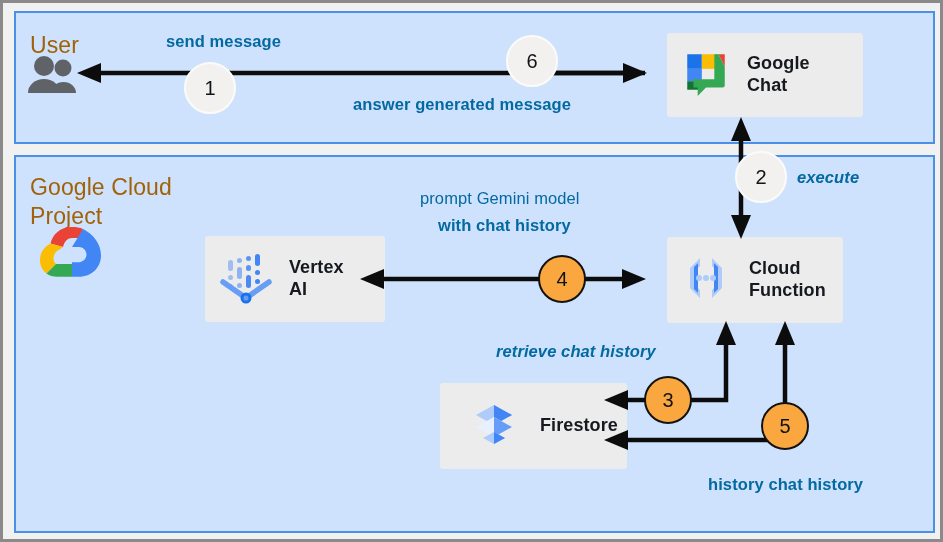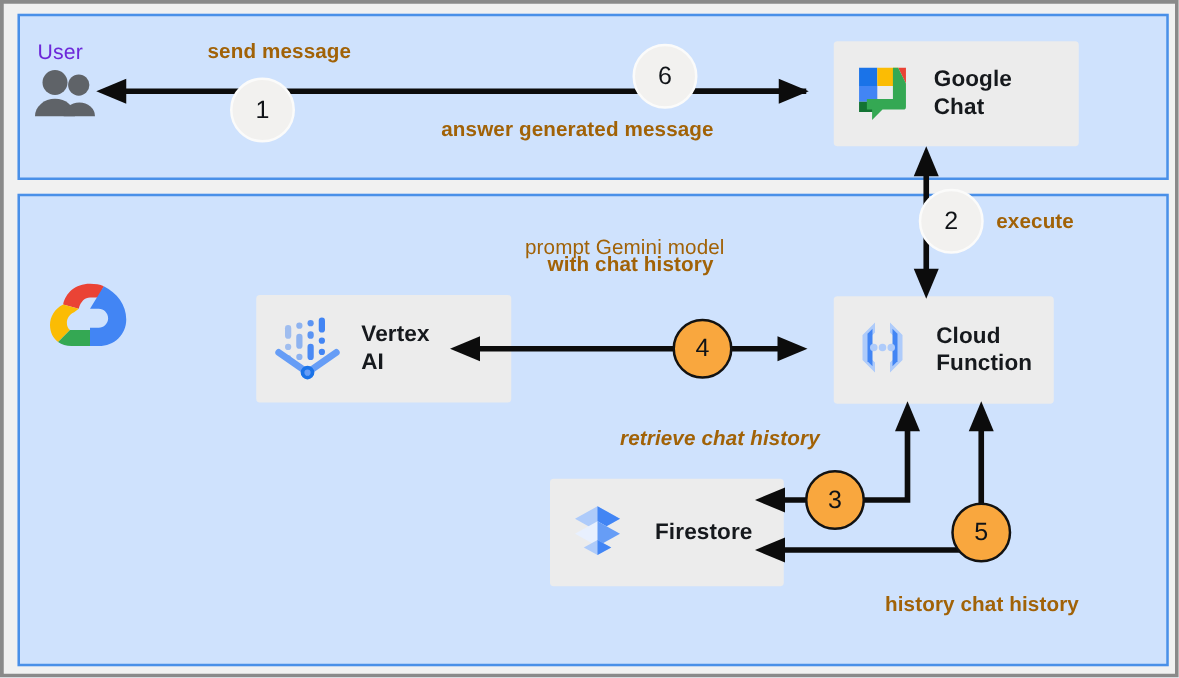--- a/index.html
+++ b/index.html
@@ -35,22 +35,22 @@
     height: 133px;
   }
   #panel-gcp {
     left: 11px;
     top: 152px;
     width: 921px;
     height: 378px;
   }
   .panel-title {
     position: absolute;
-    font-size: 17px;
-    color: #6d28d9;
+    font-size: 23px;
+    color: #a16207;
     line-height: 1.28;
     white-space: pre-line;
     letter-spacing: 0.1px;
   }
 
   
   .svc-box {
     position: absolute;
     background: #ececec;
     border-radius: 3px;
@@ -71,21 +71,21 @@
     color: #16191d;
     line-height: 1.2;
     white-space: pre-line;
     letter-spacing: 0.1px;
   }
 
   
   .caption {
     position: absolute;
     font-size: 16.5px;
-    color: #a16207;
+    color: #0369a1;
     white-space: nowrap;
     letter-spacing: 0.1px;
   }
   .caption.bold {
     font-weight: bold;
   }
 
   
   .badge {
     position: absolute;
@@ -180,50 +180,52 @@
         <path d="M6 32 h14 v6 a2 2 0 0 1 -2 2 h-12 z" fill="#137333"></path>
         <path d="M36 6 l6 12 v18 a2 2 0 0 1 -2 2 h-16 l-8 8 v-8 h-4 v-8 h20 v-24 z" fill="#34a853"></path>
       </svg>
     </span>
     <span class="svc-label" style="margin-left:16px;">Google
 Chat</span>
   </div>
 
   <div class="panel" id="panel-gcp"></div>
 
+  <div class="panel-title" style="left:27px; top:170px;">Google Cloud
+Project</div>
 
   <div style="position:absolute; left:36px; top:220px; width:66px; height:58px;">
     <svg width="66" height="58" viewBox="0 0 66 58">
       <path d="M33 4 C21 4 13.5 11.5 11.5 20.5 L24 24 C25.5 18 29 15 33 15 L40 15 L44 6 C41 4.6 37.2 4 33 4 Z" fill="#ea4335"></path>
       <path d="M11.5 20.5 C4.5 24 1 30.5 1 37 C1 43 3.6 47.6 7.5 50.5 L17 41 C15.4 39.6 14.5 37.7 14.5 35.3 C14.5 31.5 16.8 28.2 20.3 26.8 L24 24 Z" fill="#fbbc04"></path>
       <path d="M7.5 50.5 C10.4 52.6 14 53.8 18 53.8 L33 53.8 L33 41 L18 41 C17.5 41 17.2 41 17 41 Z" fill="#34a853"></path>
       <path d="M44 6 L33 24 L40 24 C44 24 47.5 27.4 47.5 31.6 C47.5 35.8 44 39.2 40 39.2 L33 39.2 L33 53.8 L40 53.8 C52.5 53.8 62 44.5 62 32.5 C62 21 54.6 11.2 44 6 Z" fill="#4285f4"></path>
     </svg>
   </div>
 
-  <div class="caption bold" style="left:794px; top:165px;">execute</div>
+  <div class="caption bold" style="left:794px; top:165px;font-style:italic;">execute</div>
 
   <div class="caption" style="left:417px; top:186px;">prompt Gemini model</div>
-  <div class="caption bold" style="left:435px; top:200px;">with chat history</div>
+  <div class="caption bold" style="left:435px; top:213px;">with chat history</div>
 
   <div class="caption bold" style="left:493px; top:339px;font-style:italic;">retrieve chat history</div>
 
   <div class="caption bold" style="left:705px; top:472px;">history chat history</div>
 
   <svg class="conn" style="left:720px; top:112px; width:36px; height:125px;">
     <line x1="18" y1="18" x2="18" y2="108"></line>
     <polygon points="18,2 8,26 28,26"></polygon>
     <polygon points="18,124 8,100 28,100"></polygon>
   </svg>
 
   <div class="badge light" style="left:732px; top:148px;">
     <span>2</span>
   </div>
 
-  <div class="svc-box" id="box-vertex-ai" style="left:179px; top:233px; width:204px; height:86px; padding-left:12px;">
+  <div class="svc-box" id="box-vertex-ai" style="left:179px; top:233px; width:180px; height:86px; padding-left:12px;">
     <span class="svc-icon">
       <svg width="58" height="58" viewBox="0 0 58 58">
         <g fill="#4285f4">
           <rect x="11" y="12" width="5" height="11" rx="2.5" opacity="0.45"></rect>
           <rect x="11" y="27" width="5" height="5" rx="2.5" opacity="0.45"></rect>
           <rect x="11" y="36" width="5" height="5" rx="2.5" opacity="0.45"></rect>
           <rect x="20" y="10" width="5" height="5" rx="2.5" opacity="0.55"></rect>
           <rect x="20" y="19" width="5" height="12" rx="2.5" opacity="0.55"></rect>
           <rect x="20" y="35" width="5" height="5" rx="2.5" opacity="0.55"></rect>
           <rect x="29" y="8" width="5" height="5" rx="2.5" opacity="0.85"></rect>
@@ -260,21 +262,21 @@
         <path d="M39 16 L39 38 L35 42 L35 12 Z" fill="#4285f4"></path>
         <circle cx="20" cy="27" r="3" fill="#aecbfa"></circle>
         <circle cx="27" cy="27" r="3" fill="#aecbfa"></circle>
         <circle cx="34" cy="27" r="3" fill="#aecbfa"></circle>
       </svg>
     </span>
     <span class="svc-label" style="margin-left:16px;">Cloud
 Function</span>
   </div>
 
-  <div class="svc-box" id="box-firestore" style="left:414px; top:380px; width:187px; height:86px; padding-left:12px;">
+  <div class="svc-box" id="box-firestore" style="left:414px; top:380px; width:187px; height:86px; padding-left:28px;">
     <span class="svc-icon">
       <svg width="54" height="54" viewBox="0 0 54 54">
         <path d="M8 18 L26 8 L44 18 L26 28 Z" fill="#aecbfa"></path>
         <path d="M26 8 L44 18 L26 28 Z" fill="#4285f4"></path>
         <path d="M8 30 L26 20 L44 30 L26 40 Z" fill="#e8f0fe"></path>
         <path d="M26 20 L44 30 L26 40 Z" fill="#669df6"></path>
         <path d="M15 41 L26 35 L37 41 L26 47 Z" fill="#aecbfa"></path>
         <path d="M26 35 L37 41 L26 47 Z" fill="#4285f4"></path>
       </svg>
     </span>

